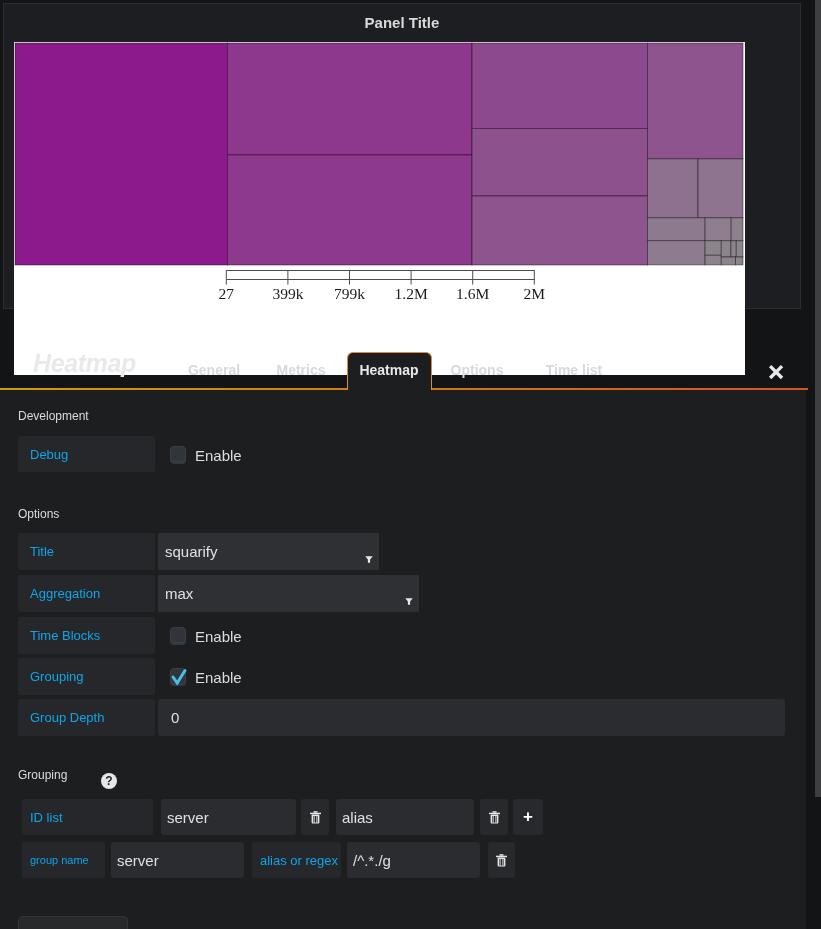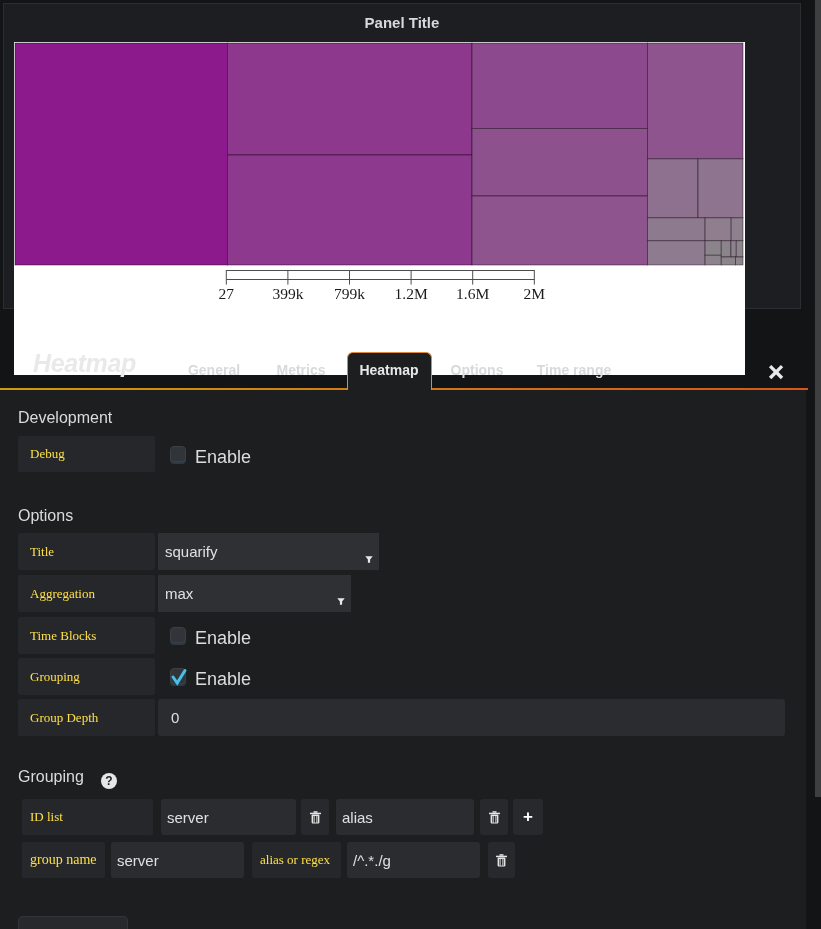--- a/index.html
+++ b/index.html
@@ -1,30 +1,30 @@
 <!DOCTYPE html>
 <html><head>
 <meta charset="utf-8">
 <style>
 * { margin:0; padding:0; box-sizing:border-box; }
 html,body { width:821px; height:929px; background:#131416; overflow:hidden; }
 body { font-family:"Liberation Sans",sans-serif; position:relative; }
 .abs { position:absolute; }
-.lbl { position:absolute; background:#26272a; color:#fde047; font-size:13px;
-       display:flex; align-items:center; padding-left:12px; border-radius:2px;font-family:Liberation Serif, serif; }
+.lbl { position:absolute; background:#26272a; color:#0ea5e9; font-size:13px;
+       display:flex; align-items:center; padding-left:12px; border-radius:2px; }
 .inp { position:absolute; background:#2b2c2f; color:#dfe0e2; font-size:15px;
        display:flex; align-items:center; padding-left:6px; border-radius:3px; }
 .drop { position:absolute; background:#2f3033; color:#dfe0e2; font-size:15px;
         display:flex; align-items:center; padding-left:7px; border-radius:0; }
 .btn { position:absolute; background:#28292c; border-radius:3px;
        display:flex; align-items:center; justify-content:center; }
 .cb { position:absolute; width:16px; height:16px; background:#313438;
       border:1px solid #3d3f43; border-radius:4px; box-shadow:0 2px 0 rgba(90,130,160,0.28); }
-.en { position:absolute; color:#dcddde; font-size:18px; }
-.h2 { position:absolute; color:#dadbdd; font-size:16px; font-weight:400; }
+.en { position:absolute; color:#dcddde; font-size:15px; }
+.h2 { position:absolute; color:#dadbdd; font-size:12px; font-weight:400; }
 .caret { position:absolute; right:6px; top:16px; width:8px; height:7px; }
 </style>
 </head>
 <body>
 
 <div class="abs" style="left:0;top:390px;width:808px;height:539px;background:#1d1e20;"></div>
 
 <div class="abs" style="left:806px;top:0;width:15px;height:929px;background:#131416;"></div>
 <div class="abs" style="left:815px;top:0;width:6px;height:797px;background:#3e3f41;"></div>
 
@@ -76,39 +76,39 @@
   </div>
 </div>
 
 <div class="abs" style="left:33px;top:349px;color:#e9e9e9;font-size:25px;font-style:italic;font-weight:700;letter-spacing:-0.4px;">Heatmap</div>
 <div class="abs" style="left:0;top:388px;width:808px;height:2px;background:linear-gradient(to right,#cf9b0e,#d9541d);"></div>
 <div class="abs" style="left:347px;top:352px;width:85px;height:38px;background:#1d1e20;border:1px solid #de8a3e;border-bottom:none;border-radius:6px 6px 0 0;"></div>
 <div class="abs tabtxt" style="left:214px;top:362px;transform:translateX(-50%);color:#d8d9da;font-size:14px;font-weight:700;">General</div>
 <div class="abs tabtxt" style="left:301px;top:362px;transform:translateX(-50%);color:#d8d9da;font-size:14px;font-weight:700;">Metrics</div>
 <div class="abs tabtxt" style="left:389px;top:362px;transform:translateX(-50%);color:#e8e8e8;font-size:14px;font-weight:700;">Heatmap</div>
 <div class="abs tabtxt" style="left:477px;top:362px;transform:translateX(-50%);color:#d8d9da;font-size:14px;font-weight:700;">Options</div>
-<div class="abs tabtxt" style="left:574px;top:362px;transform:translateX(-50%);color:#d8d9da;font-size:14px;font-weight:700;">Time range</div>
+<div class="abs tabtxt" style="left:574px;top:362px;transform:translateX(-50%);color:#d8d9da;font-size:14px;font-weight:700;">Time list</div>
 <svg class="abs" style="left:768px;top:364px;" width="16" height="16">
   <path d="M3 0.5 L8 5.5 L13 0.5 L15.5 3 L10.5 8 L15.5 13 L13 15.5 L8 10.5 L3 15.5 L0.5 13 L5.5 8 L0.5 3 Z" fill="#e9e9e9" transform="scale(0.95) translate(0.5,0.5)"></path>
 </svg>
 
 <div class="h2" style="left:18px;top:409px;">Development</div>
 <div class="lbl" style="left:18px;top:436px;width:137px;height:36px;">Debug</div>
 <div class="cb" style="left:170px;top:446px;"></div>
 <div class="en" style="left:195px;top:447px;">Enable</div>
 
 <div class="h2" style="left:18px;top:507px;">Options</div>
 
 <div class="lbl" style="left:18px;top:533px;width:137px;height:37px;">Title</div>
 <div class="drop" style="left:158px;top:533px;width:221px;height:37px;">squarify<span class="caret"><svg width="8" height="7">
         <path d="M0.3 0.3 H7.7 L5.1 3.6 V6.7 H2.9 V3.6 Z" fill="#e8e8e8"></path>
       </svg></span></div>
 
 <div class="lbl" style="left:18px;top:575px;width:137px;height:37px;">Aggregation</div>
-<div class="drop" style="left:158px;top:575px;width:193px;height:37px;">max<span class="caret"><svg width="8" height="7">
+<div class="drop" style="left:158px;top:575px;width:261px;height:37px;">max<span class="caret"><svg width="8" height="7">
         <path d="M0.3 0.3 H7.7 L5.1 3.6 V6.7 H2.9 V3.6 Z" fill="#e8e8e8"></path>
       </svg></span></div>
 
 <div class="lbl" style="left:18px;top:617px;width:137px;height:37px;">Time Blocks</div>
 <div class="cb" style="left:170px;top:627px;"></div>
 <div class="en" style="left:195px;top:628px;">Enable</div>
 
 <div class="lbl" style="left:18px;top:658px;width:137px;height:37px;">Grouping</div>
 <div class="cb" style="left:170px;top:668px;"></div>
 <svg class="abs" style="left:169px;top:667px;" width="19" height="19">
@@ -148,21 +148,21 @@
       </g>
       <g stroke="#28292c" stroke-width="1">
         <line x1="3.9" y1="5" x2="3.9" y2="11.6"></line>
         <line x1="5.5" y1="5" x2="5.5" y2="11.6"></line>
         <line x1="7.1" y1="5" x2="7.1" y2="11.6"></line>
       </g>
     </svg>
 </div>
 <div class="btn" style="left:513px;top:799px;width:30px;height:36px;color:#ffffff;font-size:17px;font-weight:700;">+</div>
 
-<div class="lbl" style="left:22px;top:842px;width:83px;height:36px;padding-left:8px;font-size:14px;">group name</div>
+<div class="lbl" style="left:22px;top:842px;width:83px;height:36px;padding-left:8px;font-size:11px;">group name</div>
 <div class="inp" style="left:111px;top:842px;width:133px;height:36px;">server</div>
 <div class="lbl" style="left:252px;top:842px;width:89px;height:36px;padding-left:8px;font-size:13px;">alias or regex</div>
 <div class="inp" style="left:347px;top:842px;width:133px;height:36px;">/^.*./g</div>
 <div class="btn" style="left:488px;top:842px;width:27px;height:36px;">
   <svg width="11" height="13">
       <g fill="#e4e4e4">
         <rect x="1.6" y="3.6" width="7.8" height="8.8" rx="0.8"></rect>
         <rect x="0" y="1.7" width="11" height="1.5"></rect>
         <rect x="3.5" y="0.2" width="4" height="1.5"></rect>
       </g>

